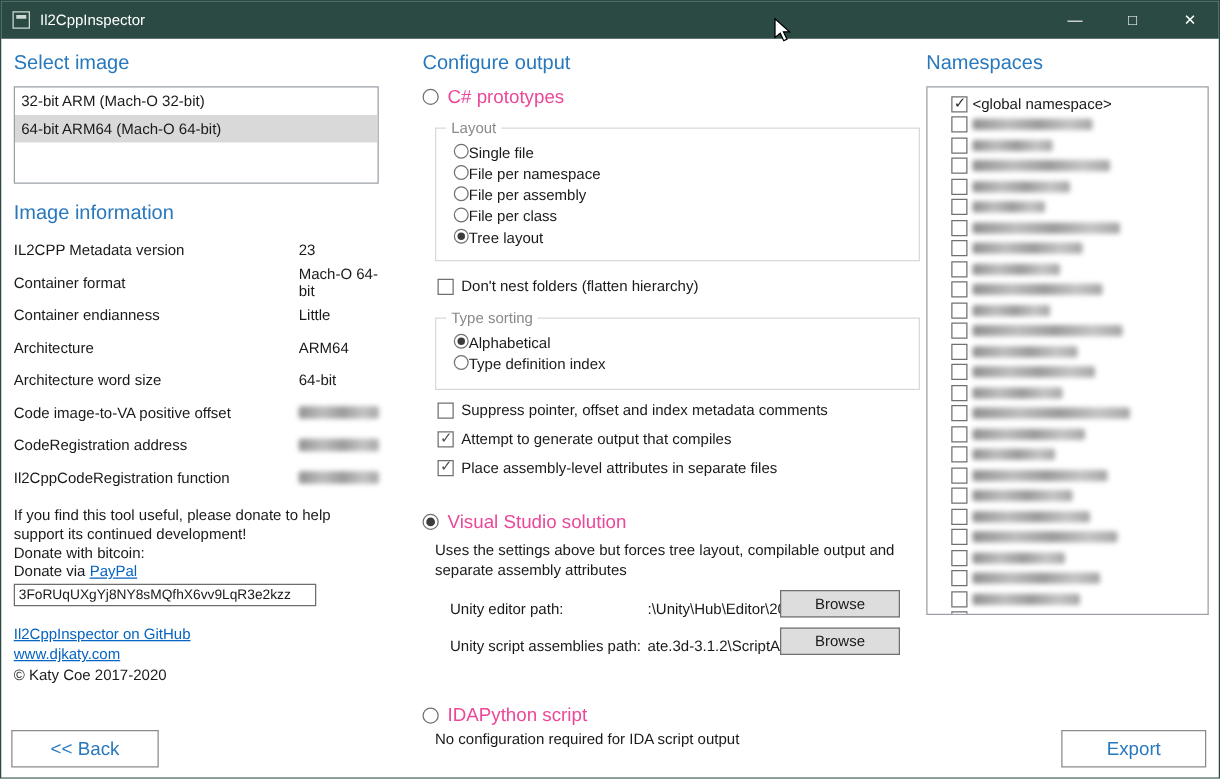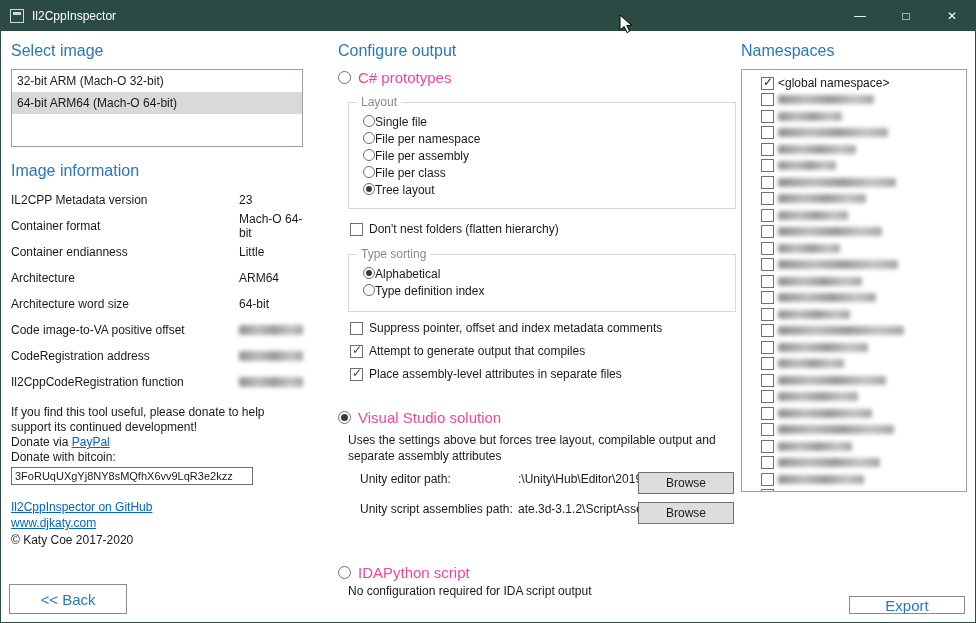--- a/index.html
+++ b/index.html
@@ -36,37 +36,37 @@
     filter:blur(2px)}
   .info-row .ivalue{display:inline}
   .info-row:not(.redacted) .redact-bar{display:none}
   .donate-text{margin-top:10px;line-height:15px;width:292px}
   .donate-line{line-height:15px}
   .bitcoin-box{margin-top:2px;width:242px;height:18px;border:1px solid #6d6d6d;font-size:11px;line-height:16px;padding:0 3px;background:#fff;white-space:nowrap;overflow:hidden}
   .links{margin-top:14px;line-height:16px}
   .copyright{margin-top:2px;line-height:15px}
   .big-btn{position:absolute;background:#fff;border:1px solid #8a8a8a;color:#2878be;font-size:15px;display:flex;align-items:center;justify-content:center;cursor:default}
   #back-btn{left:8px;bottom:8px;width:118px;height:30px}
-  #export-btn{right:10px;bottom:8px;width:116px;height:18px}
+  #export-btn{right:10px;bottom:8px;width:116px;height:30px}
 
   
   .section-radio{display:flex;align-items:center;gap:7px;margin-top:8px}
   .radio{width:13px;height:13px;border:1px solid #707070;border-radius:50%;background:#fff;position:relative;flex:none}
   .radio.sel::after{content:"";position:absolute;inset:2px;background:#3c3c3c;border-radius:50%}
   .section-label{color:#ec4899;font-size:15px}
   .groupbox{border:1px solid #d9d9d9;position:relative;margin:16px 0 0 10px;padding:12px 10px 8px 14px}
   .groupbox .gb-label{position:absolute;top:-8px;left:8px;background:#fff;padding:0 4px;color:#8a8a8a;font-size:12px}
   .opt{display:flex;gap:0;height:17px}
   .opt .radio{width:12px;height:12px}
   .opt.selected .radio::after{content:"";position:absolute;inset:2px;background:#3c3c3c;border-radius:50%}
   .cb-row{display:flex;align-items:center;gap:6px;margin:9px 0 0 12px}
   .checkbox{width:13px;height:13px;border:1px solid #707070;background:#fff;position:relative;flex:none}
   .checkbox.checked::after{content:"\2713";position:absolute;left:1px;top:-2px;font-size:12px;color:#4c4c4c;line-height:13px}
   .vs-desc{margin:6px 0 4px 10px;line-height:16px;width:380px}
-  .path-row{display:flex;align-items:flex-start;margin:8px 2px 0 22px}
+  .path-row{display:flex;align-items:flex-end;margin:8px 16px 0 22px}
   .path-label{width:158px;flex:none}
   .path-value{flex:1;text-align:right;padding-right:6px;white-space:nowrap;overflow:hidden}
   .browse-btn{width:96px;height:22px;background:#ddd;border:1px solid #707070;font-size:12px;display:flex;align-items:center;justify-content:center;flex:none;cursor:default}
   .ida-desc{margin:2px 0 0 10px;line-height:16px}
   .mt28{margin-top:28px}
   .mt40{margin-top:40px}
 
   
   .ns-panel{border:1px solid #9aa0a6;height:423px;margin-top:8px;padding:5px 0 0 0;overflow:hidden;background:#fff}
   .ns-row{display:flex;align-items:center;height:16.5px;padding-left:4px;gap:4px}
@@ -154,22 +154,22 @@
           <span class="redact-bar" style="width: 92px;"></span>
         </div>
         <div class="info-row redacted">
           <span class="ilabel">Il2CppCodeRegistration function</span>
 
           <span class="redact-bar" style="width: 78px;"></span>
         </div>
       </div>
 
     <div class="donate-text">If you find this tool useful, please donate to help support its continued development!</div>
+    <div class="donate-line">Donate with bitcoin:</div>
     <div class="donate-line"><span>Donate via </span><span class="link">PayPal</span></div>
-    <div class="donate-line">Donate with bitcoin:</div>
     <div class="bitcoin-box">3FoRUqUXgYj8NY8sMQfhX6vv9LqR3e2kzz</div>
 
     <div class="links">
       <div><span class="link">Il2CppInspector on GitHub</span></div>
       <div><span class="link">www.djkaty.com</span></div>
     </div>
     <div class="copyright">© Katy Coe 2017-2020</div>
   </div>
 
   <div class="col-mid">

